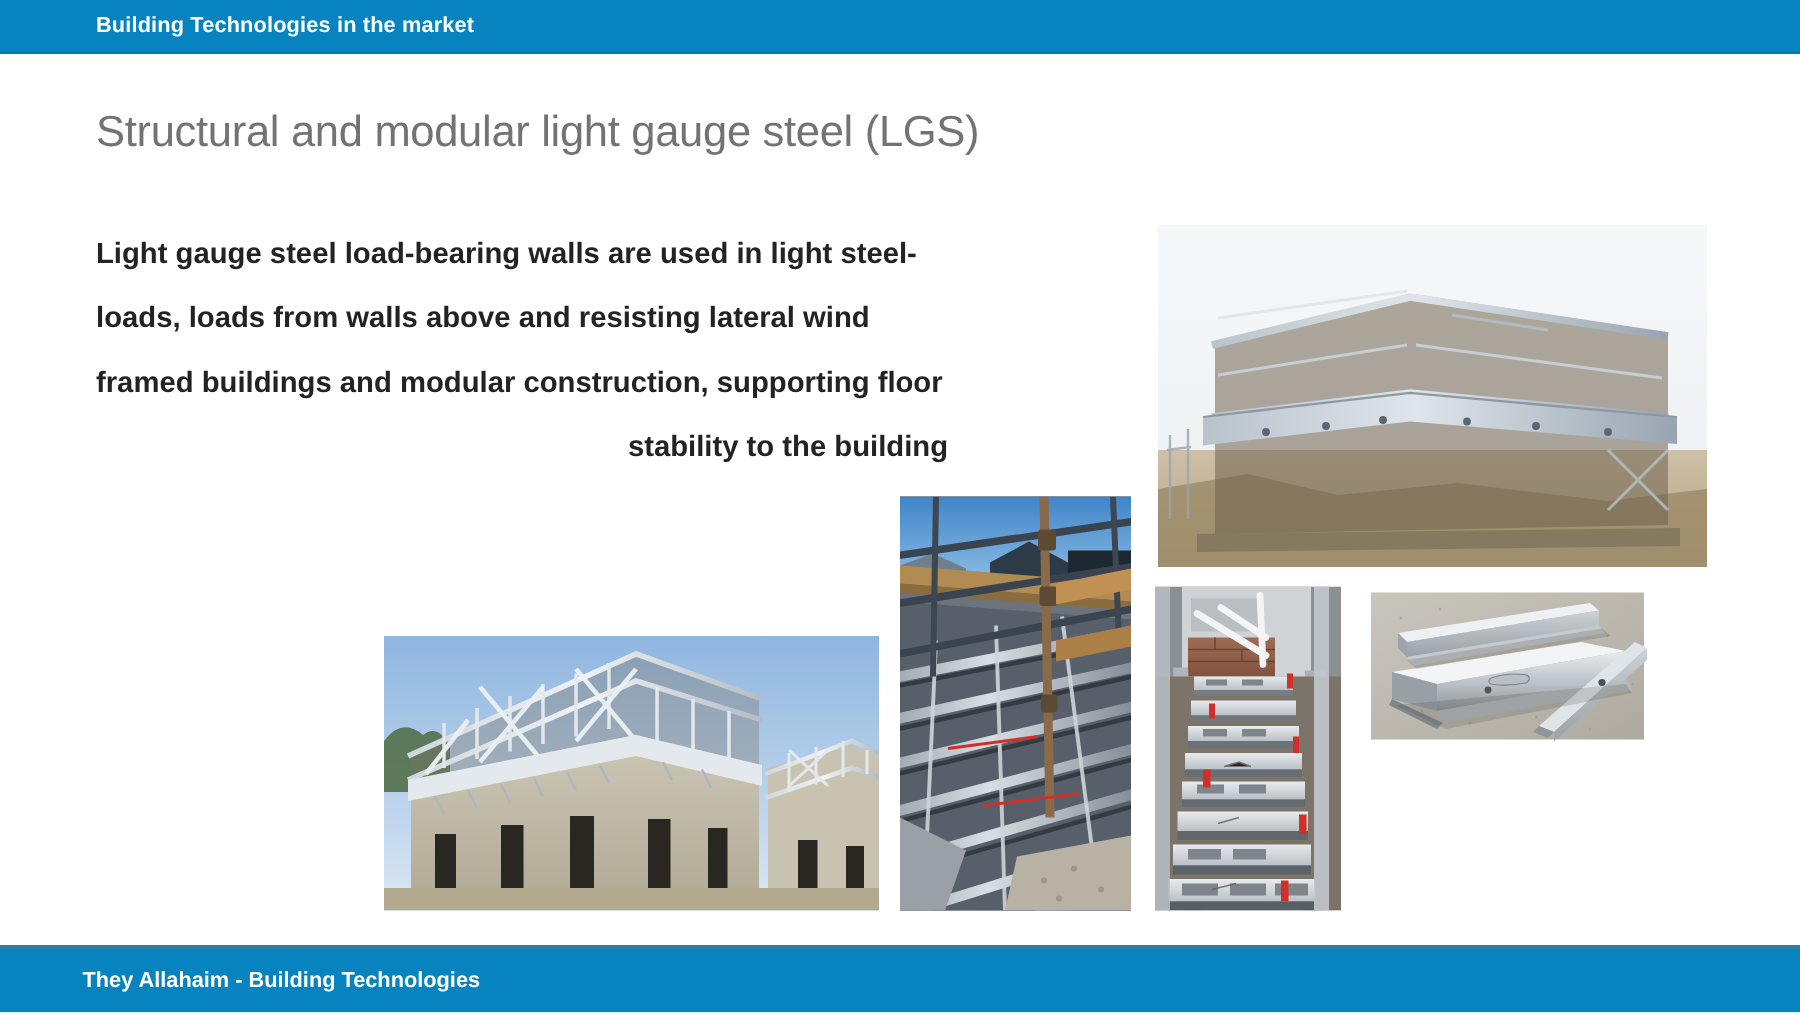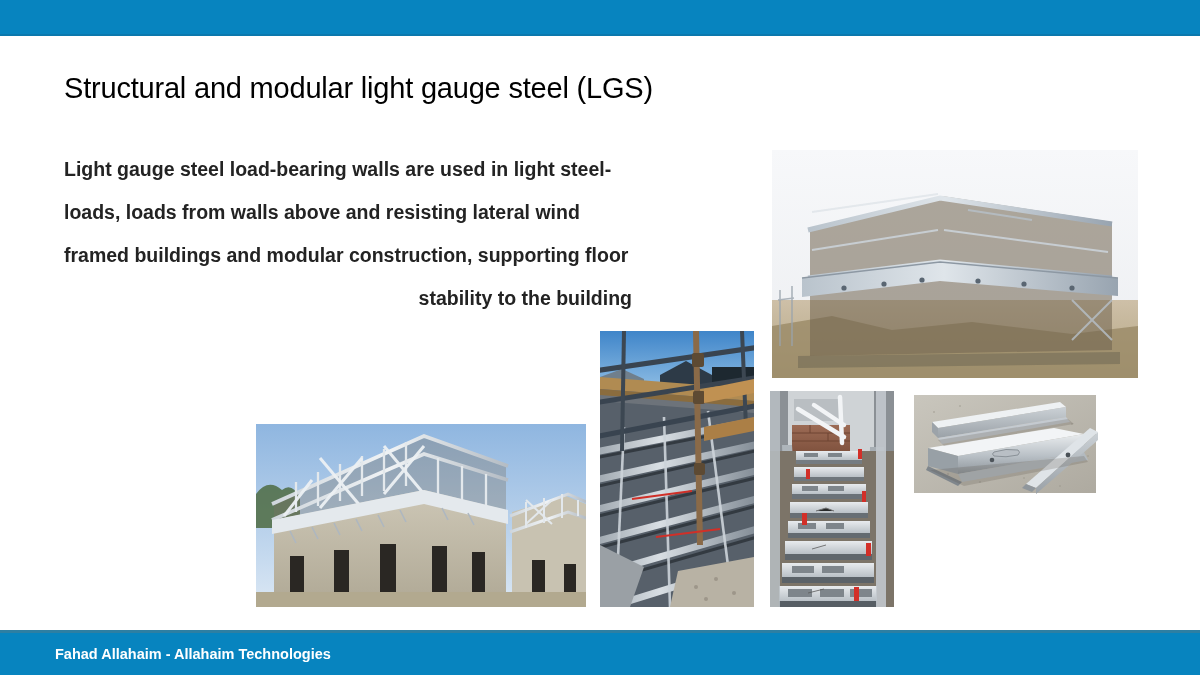--- a/index.html
+++ b/index.html
@@ -35,21 +35,21 @@
     position:absolute;left:0;top:0;width:100%;height:3px;background:#2d7fa3;
   }
   .footer-text{
     position:absolute;left:55px;top:646px;
     font-size:14.5px;font-weight:bold;color:#ffffff;white-space:nowrap;
   }
 
   
   .slide-title{
     position:absolute;left:64px;top:72px;
-    font-size:29px;color:#000000;font-weight:normal;
+    font-size:29px;color:#737373;font-weight:normal;
     letter-spacing:-.2px;white-space:nowrap;
   }
 
   
   .body-text{
     position:absolute;left:64px;top:148px;width:568px;
     font-size:19.5px;line-height:43px;color:#232323;
     text-align:justify;
   }
   .body-text > span{display:block;font-weight:bold;}
@@ -73,20 +73,21 @@
   .photo svg{display:block;width:100%;height:100%;}
 </style>
 </head>
 <body>
 
 <div class="slide">
 
   <div class="header-bar">
     <div class="edge"></div>
   </div>
+  <div class="header-title">Building Technologies in the market</div>
 
   <div class="slide-title">Structural and modular light gauge steel (LGS)</div>
 
   <div class="body-text">
     <span>Light gauge steel load-bearing walls are used in light steel-</span>
     <span>loads, loads from walls above and resisting lateral wind</span>
     <span>framed buildings and modular construction, supporting floor</span>
     <span class="last">stability to the building</span>
   </div>
 
@@ -548,15 +549,15 @@
       <g opacity=".22" fill="#5a5349">
         <path d="M30 50 L160 29 L166 34 L36 56 Z"></path>
         <path d="M22 80 L56 96 L180 72 L176 66 Z"></path>
       </g>
     </svg>
   </div>
 
   <div class="footer-bar">
     <div class="edge"></div>
   </div>
-  <div class="footer-text">Fahad Allahaim - Allahaim Technologies</div>
+  <div class="footer-text">They Allahaim - Building Technologies</div>
 
 </div>
 
 </body></html>

